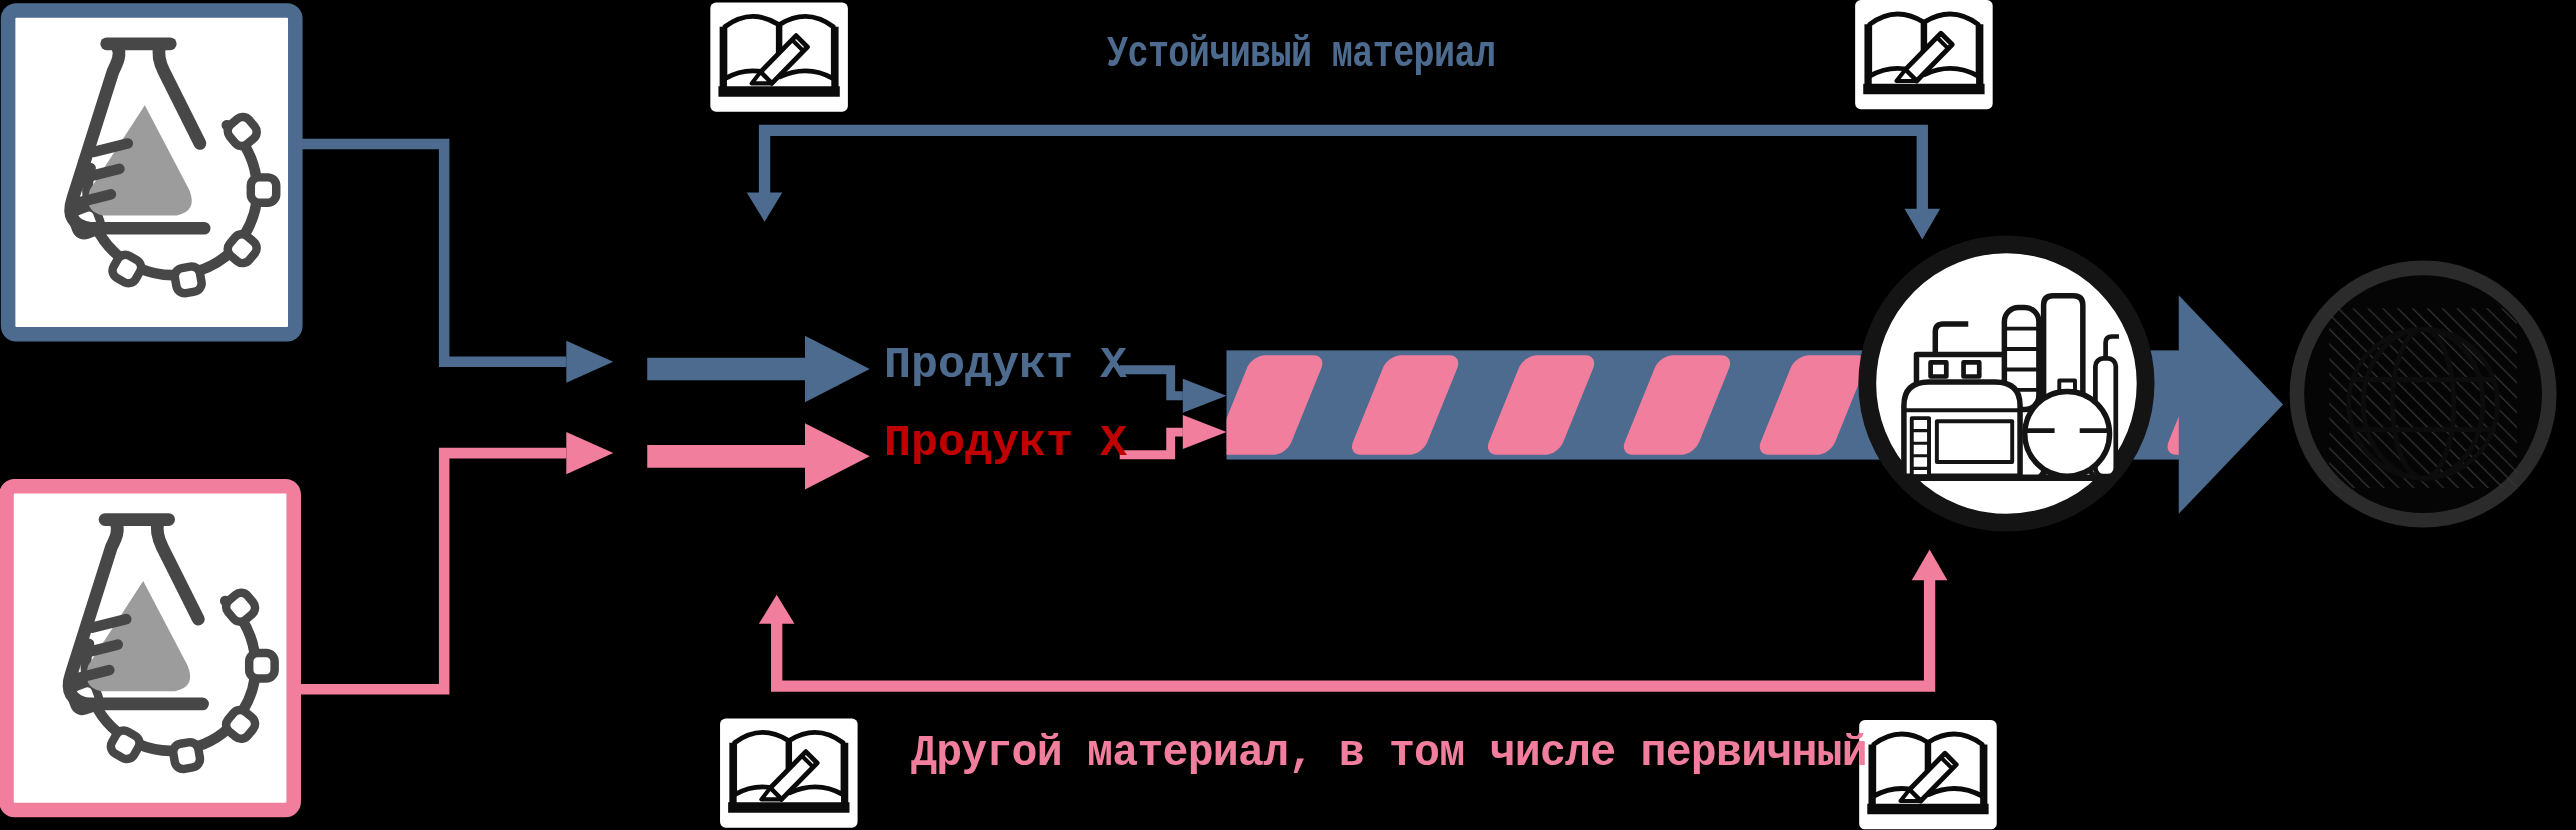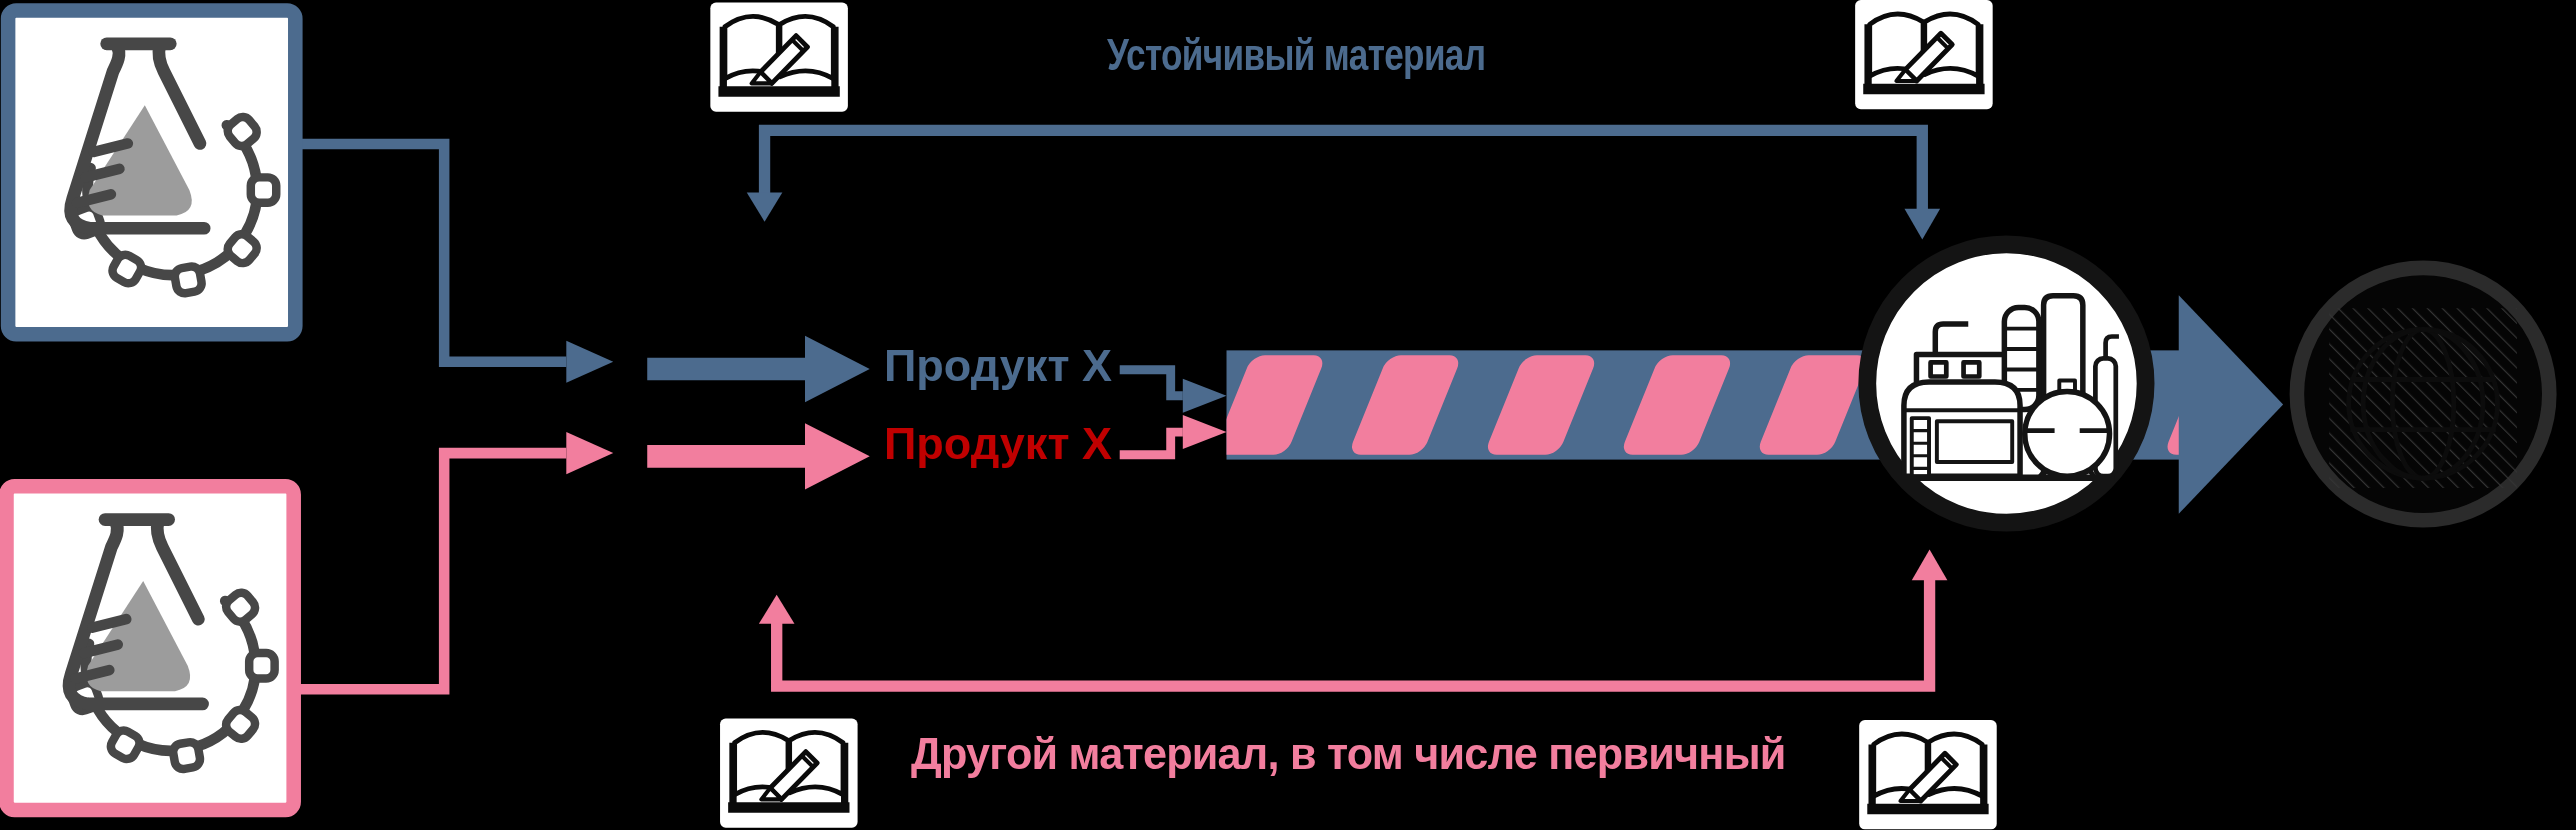--- a/index.html
+++ b/index.html
@@ -1,17 +1,17 @@
 <!DOCTYPE html>
 <html style="font-size:13px"><head>
 <meta charset="utf-8">
 <style>
   html,body{margin:0;padding:0;background:#000;}
   .stage{position:relative;width:2576px;height:831px;background:#000000;
-         font-family:Liberation Sans, sans-serif;overflow:hidden;}
+         font-family:Liberation Mono, monospace;overflow:hidden;}
   .stage > svg{position:absolute;left:0;top:0;}
   .lbl{position:absolute;font-weight:700;line-height:1;white-space:nowrap;
        transform-origin:left top;letter-spacing:-0.8px;}
   .lbl-top   {left:1107px;top:32px; font-size:45px;color:#4c6b8e;transform:scaleX(.78);}
   .lbl-bottom{left:911px;top:731px;font-size:45px;color:#f27e9e;transform:scaleX(.96);}
   .lbl-prod-blue{left:884px;top:343px;font-size:45px;color:#4c6b8e;letter-spacing:0;}
   .lbl-prod-red {left:884px;top:421px;font-size:45px;color:#c00000;letter-spacing:0;}
 </style>
 </head>
 <body>

